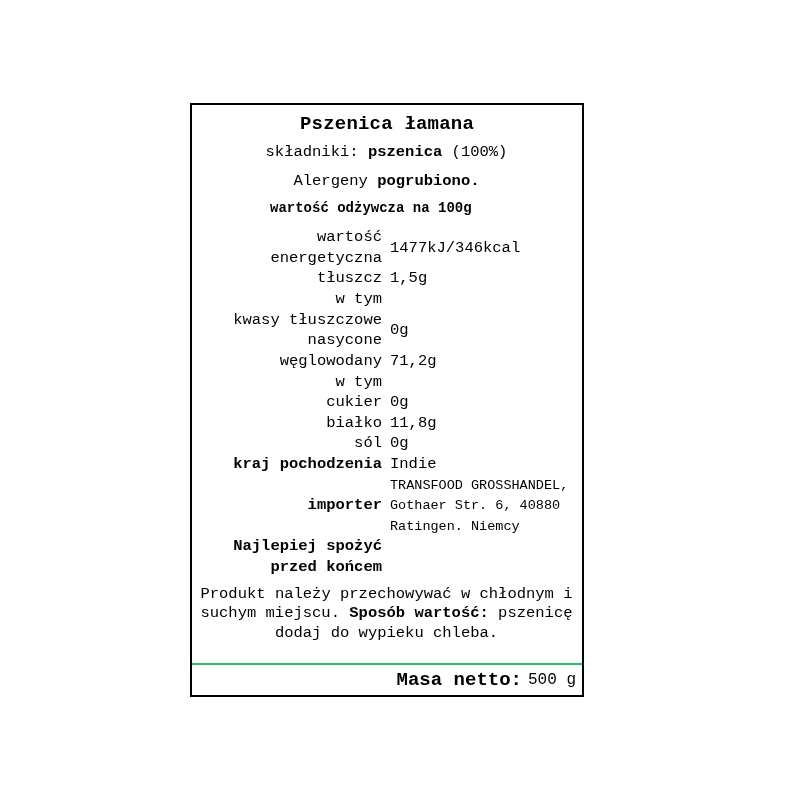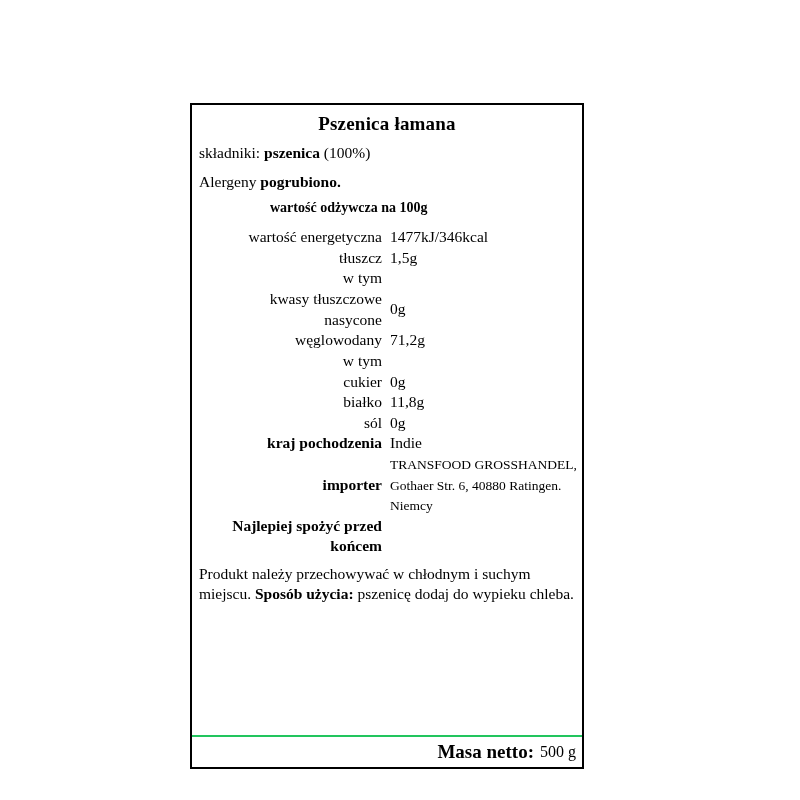--- a/index.html
+++ b/index.html
@@ -15,25 +15,26 @@
     position: relative;
     overflow: hidden;
   }
 
   
   #label-frame {
     position: absolute;
     left: 190px;
     top: 103px;
     width: 394px;
-    height: 666px;
+    height: 594px;
     border: 2px solid #000000;
     box-sizing: border-box;
     display: flex;
     flex-direction: column;
+    font-family: Liberation Mono, monospace;
   }
 
   #label-body {
     flex: 1 1 auto;
     padding: 0;
     box-sizing: border-box;
     overflow: hidden;
   }
 
   
@@ -45,20 +46,21 @@
     line-height: 1.2;
     letter-spacing: 0.2px;
   }
 
   
   .text-line {
     font-size: 15.5px;
     line-height: 1.28;
     padding: 0 8px 0 7px;
     margin: 7px 0 0 0;
+    text-align: center;
   }
   .text-line.tight { margin-top: 9px; }
 
   .nutri-heading {
     font-size: 14px;
     font-weight: bold;
     margin: 9px 0 10px 0;
     padding-left: 78px;
     line-height: 1.2;
   }
@@ -185,21 +187,21 @@
             <td class="col-value"><span class="addr-value">TRANSFOOD GROSSHANDEL, Gothaer Str. 6, 40880 Ratingen. Niemcy</span></td>
           </tr>
           <tr class="row-strong">
             <td class="col-label"><span class="label-wrap">Najlepiej spożyć przed końcem</span></td>
             <td class="col-value"><span></span></td>
           </tr>
         </tbody>
     </table>
 
     <div class="text-line">
-      <span>Produkt należy przechowywać w chłodnym i suchym miejscu. </span><b class="inline-bold">Sposób użycia:</b><span> pszenicę dodaj do wypieku chleba.</span>
+      <span>Produkt należy przechowywać w chłodnym i suchym miejscu. </span><b class="inline-bold">Sposób wartość:</b><span> pszenicę dodaj do wypieku chleba.</span>
     </div>
 
   </div>
 
   <div id="net-weight-row">
     <span class="nw-label">Masa netto:</span>
     <span class="nw-value">500 g</span>
   </div>
 
 </div>

